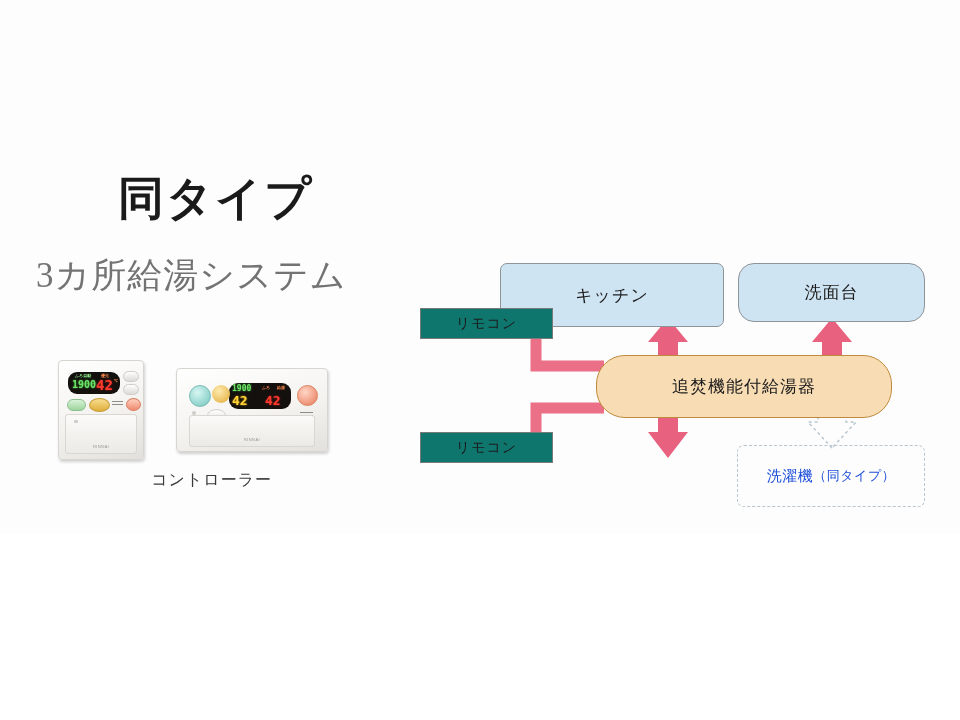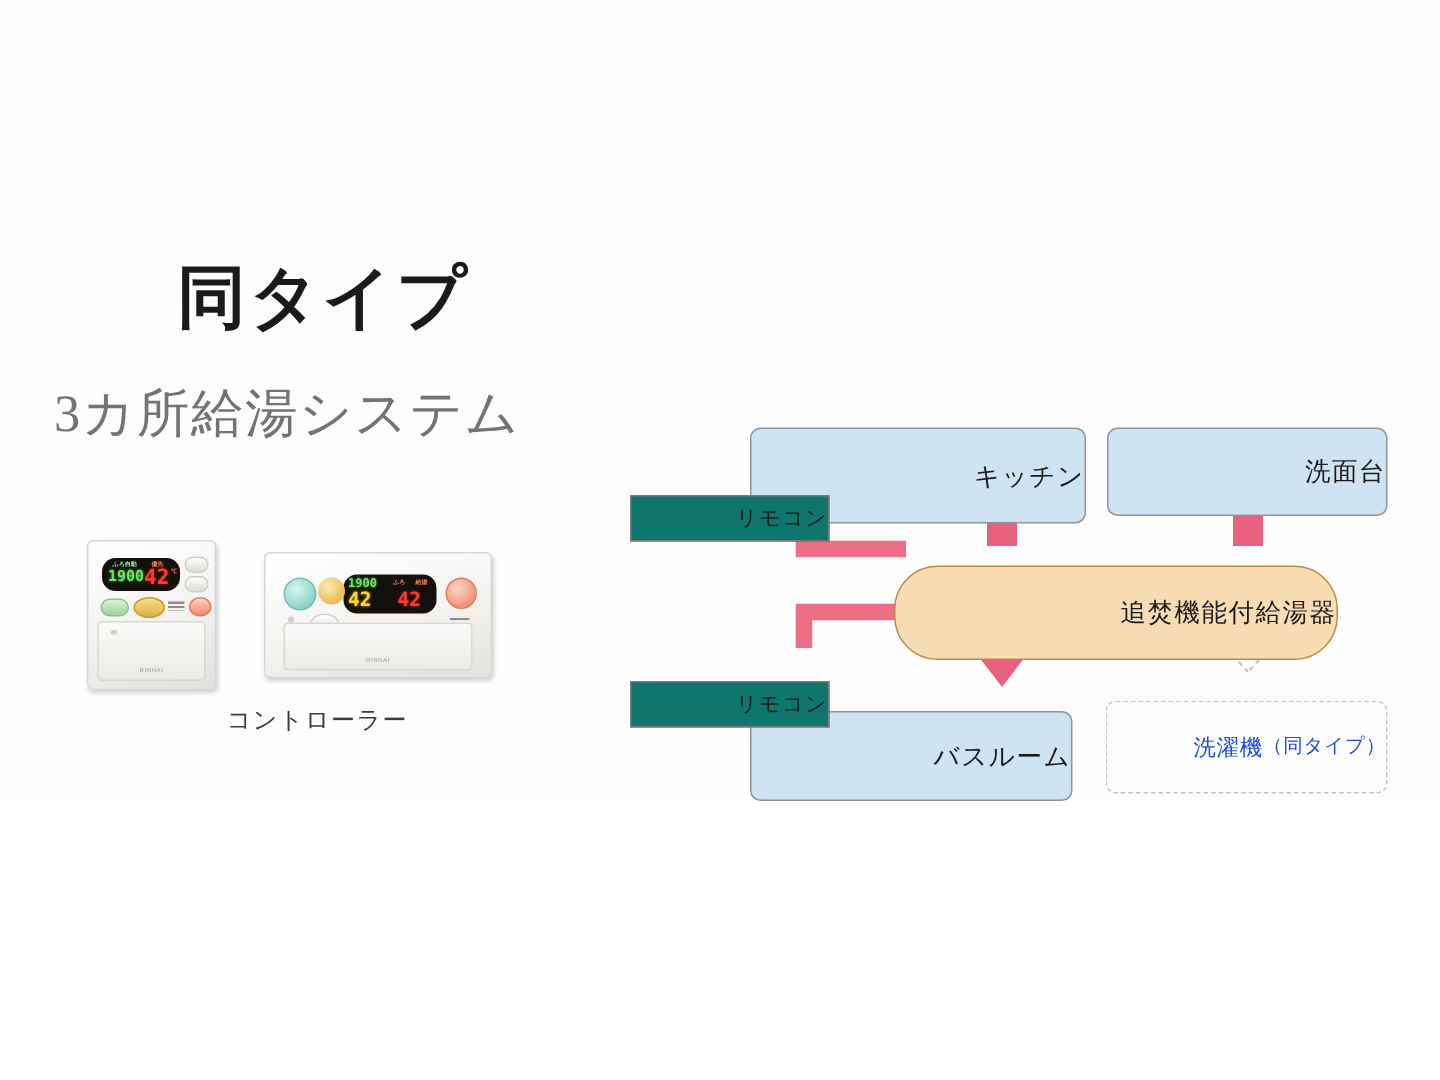--- a/index.html
+++ b/index.html
@@ -76,24 +76,23 @@
   .door-label{
     position:absolute;left:50%;transform:translateX(-50%);bottom:4px;
     font-size:4px;color:#9a9894;letter-spacing:.4px;white-space:nowrap;
   }
   .grille{position:absolute;background:
     repeating-linear-gradient(180deg,#8f8d88 0 1.5px,transparent 1.5px 3px);}
 
   
   .node{
     position:absolute;box-sizing:border-box;
-    display:flex;align-items:center;justify-content:flex-end;
+    display:flex;align-items:center;justify-content:center;
     text-align:center;
     font-family:"DejaVu Sans","Liberation Sans",sans-serif;
-    margin-top:22px;
   }
   .blue{
     background:#cfe4f3;border:1px solid #8f9498;border-radius:7px;
     color:#1b1b1b;font-size:17px;letter-spacing:1px;
   }
   .orange{
     background:#f8dcb4;border:1px solid #c08a3e;border-radius:7px;
     color:#1b1b1b;font-size:17px;letter-spacing:1px;
   }
   .white{
@@ -169,31 +168,28 @@
 
     <polygon points="668,458 648,432 658,432 658,410 678,410 678,432 688,432" fill="#e8617f"></polygon>
 
     <polygon points="832,448 808,422 818,422 818,416 846,416 846,422 856,422" fill="none" stroke="#b9c6cf" stroke-width="1.5" stroke-dasharray="3,3"></polygon>
   </svg>
 
   <div class="node blue" style="left:500px;top:263px;width:224px;height:64px;">
     <span>キッチン</span>
   </div>
 
-  <div class="node blue" style="left:738px;top:263px;width:187px;height:59px;">
+  <div class="node blue" style="left:738px;top:263px;width:187px;height:59px;border-radius:16px;">
     <span>洗面台</span>
   </div>
 
   <div class="node orange" style="left:596px;top:355px;width:296px;height:63px;border-radius:29px;">
     <span>追焚機能付給湯器</span>
   </div>
 
-  <div class="node blue" style="left:500px;top:452px;width:215px;height:60px;">
-    <span>バスルーム</span>
-  </div>
 
   <div class="node white" style="left:420px;top:308px;width:133px;height:31px;">
     <span>リモコン</span>
   </div>
 
   <div class="node white" style="left:420px;top:432px;width:133px;height:31px;">
     <span>リモコン</span>
   </div>
 
   <div class="node dashed" style="left:737px;top:445px;width:188px;height:62px;">

